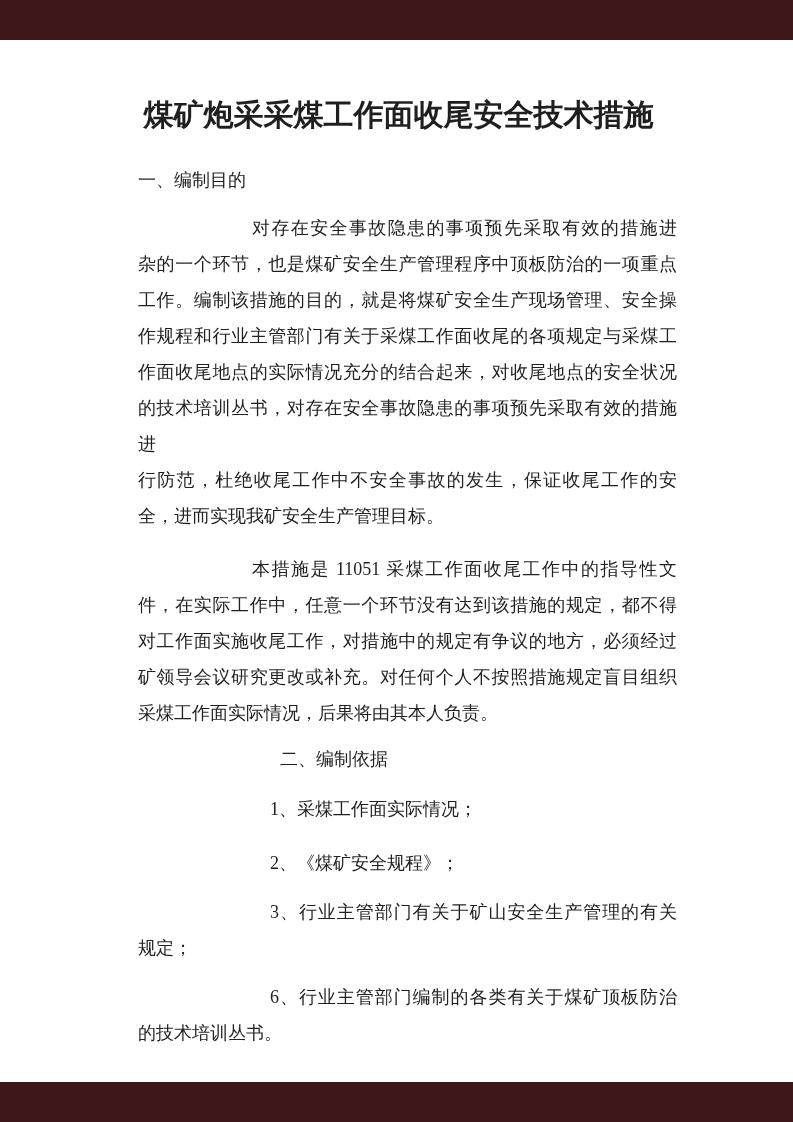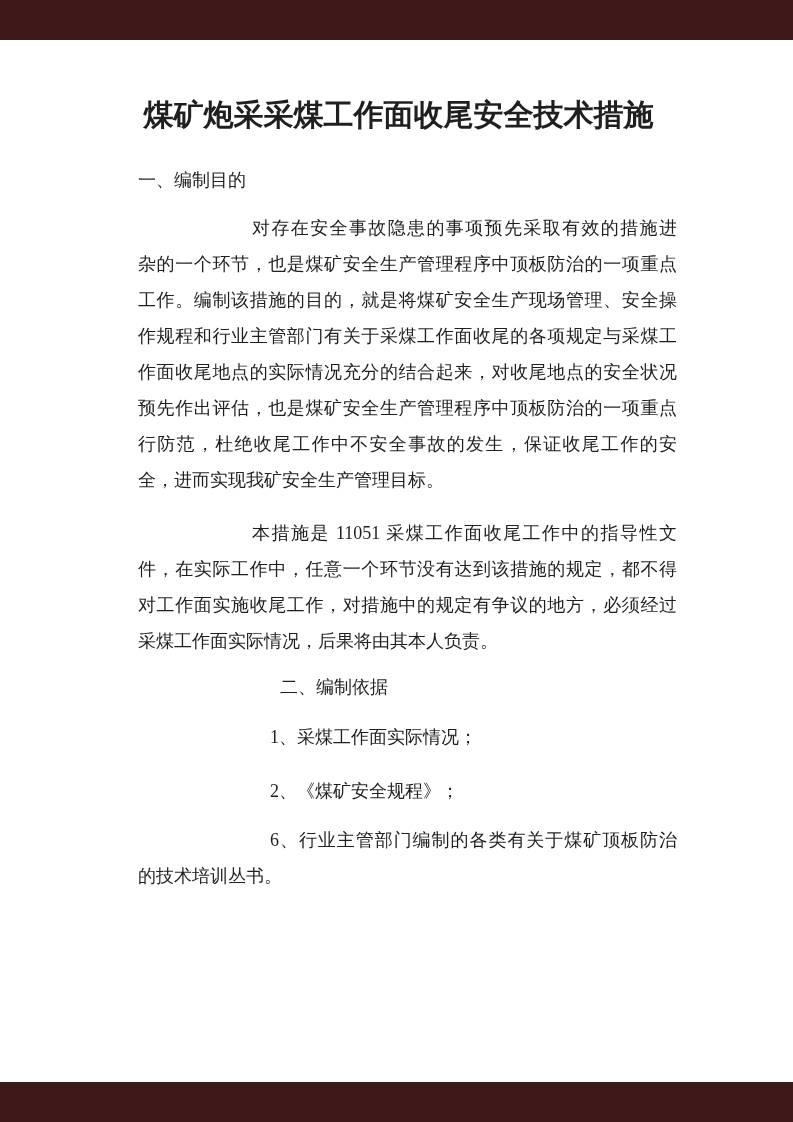--- a/index.html
+++ b/index.html
@@ -56,39 +56,44 @@
     <div id="blocks">
         <div class="block" style="margin-top: 25px;">
           <div class="ln last">一、编制目的</div>
         </div>
         <div class="block" style="margin-top: 12px;">
           <div class="ln" style="padding-left: 114px;">对存在安全事故隐患的事项预先采取有效的措施进</div>
           <div class="ln">杂的一个环节，也是煤矿安全生产管理程序中顶板防治的一项重点</div>
           <div class="ln">工作。编制该措施的目的，就是将煤矿安全生产现场管理、安全操</div>
           <div class="ln">作规程和行业主管部门有关于采煤工作面收尾的各项规定与采煤工</div>
           <div class="ln">作面收尾地点的实际情况充分的结合起来，对收尾地点的安全状况</div>
-          <div class="ln">预先作出评估，也是煤矿安全生产管理程序中顶板防治的一项重点</div>
+          <div class="ln">的技术培训丛书，对存在安全事故隐患的事项预先采取有效的措施进</div>
           <div class="ln">行防范，杜绝收尾工作中不安全事故的发生，保证收尾工作的安</div>
           <div class="ln last">全，进而实现我矿安全生产管理目标。</div>
         </div>
         <div class="block" style="margin-top: 17px;">
           <div class="ln" style="padding-left: 114px;">本措施是 11051 采煤工作面收尾工作中的指导性文</div>
           <div class="ln">件，在实际工作中，任意一个环节没有达到该措施的规定，都不得</div>
           <div class="ln">对工作面实施收尾工作，对措施中的规定有争议的地方，必须经过</div>
+          <div class="ln">矿领导会议研究更改或补充。对任何个人不按照措施规定盲目组织</div>
           <div class="ln last">采煤工作面实际情况，后果将由其本人负责。</div>
         </div>
         <div class="block" style="margin-top: 10px; font-family: Liberation Serif, serif;">
           <div class="ln last" style="padding-left: 142px;">二、编制依据</div>
         </div>
         <div class="block" style="margin-top: 14px;">
           <div class="ln last" style="padding-left: 132px;">1、采煤工作面实际情况；</div>
         </div>
         <div class="block" style="margin-top: 18px;">
           <div class="ln last" style="padding-left: 132px;">2、《煤矿安全规程》；</div>
         </div>
         <div class="block" style="margin-top: 13px;">
+          <div class="ln" style="padding-left: 132px;">3、行业主管部门有关于矿山安全生产管理的有关</div>
+          <div class="ln last">规定；</div>
+        </div>
+        <div class="block" style="margin-top: 13px;">
           <div class="ln" style="padding-left: 132px;">6、行业主管部门编制的各类有关于煤矿顶板防治</div>
           <div class="ln last">的技术培训丛书。</div>
         </div>
       </div>
   </div>
   <div class="bar bottom"></div>
 </div>
 
 </body></html>

